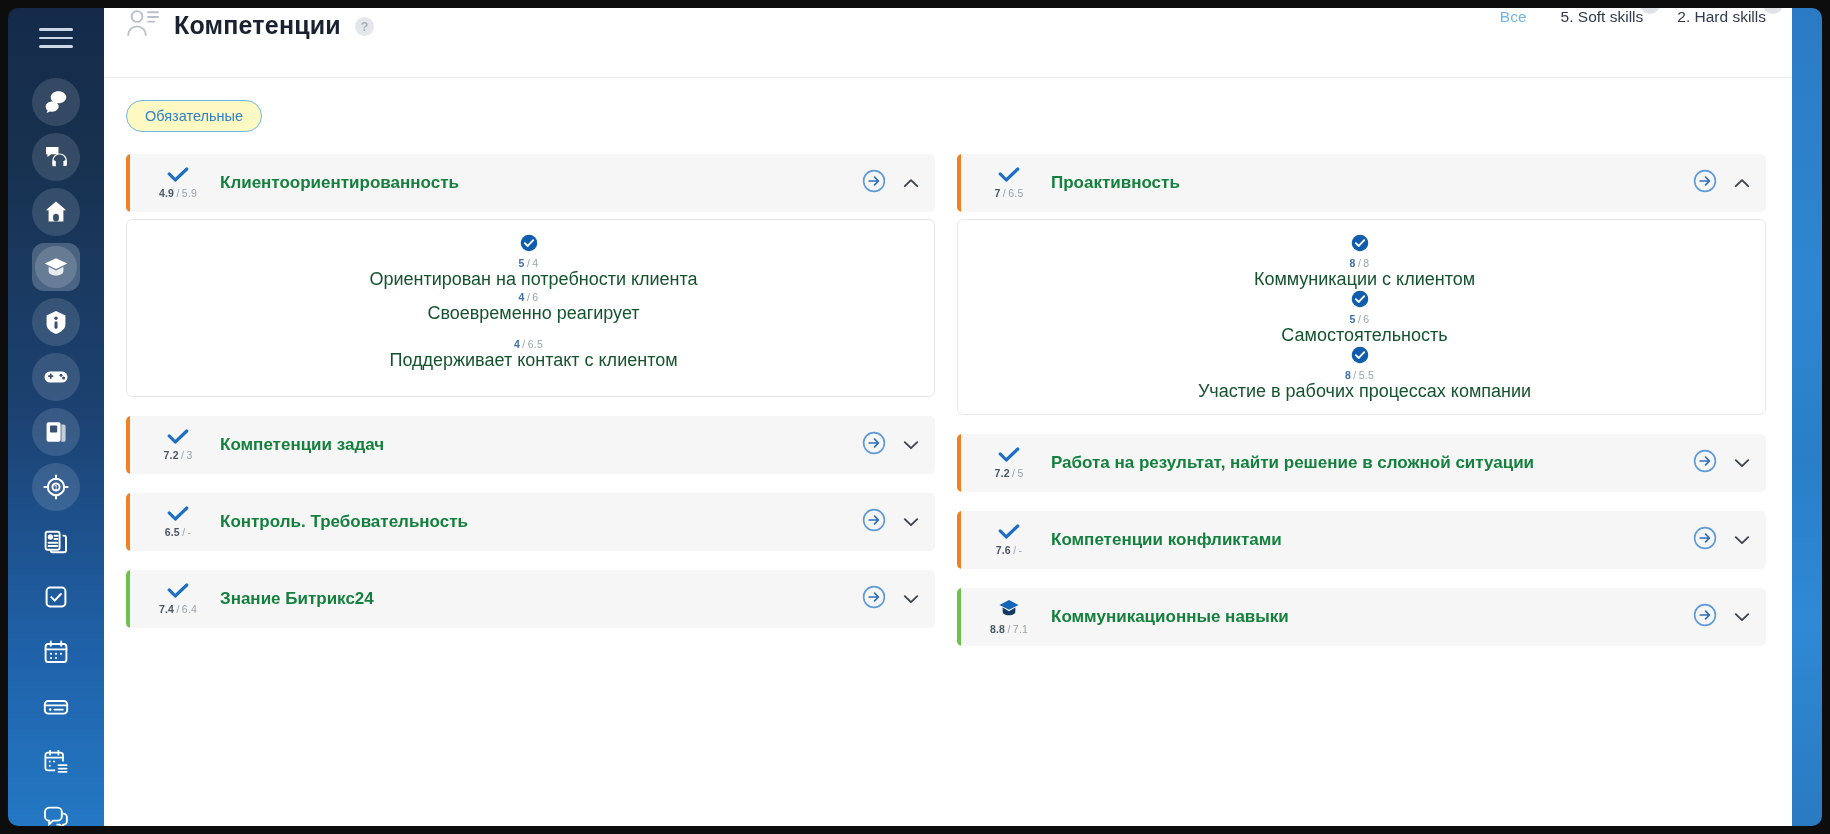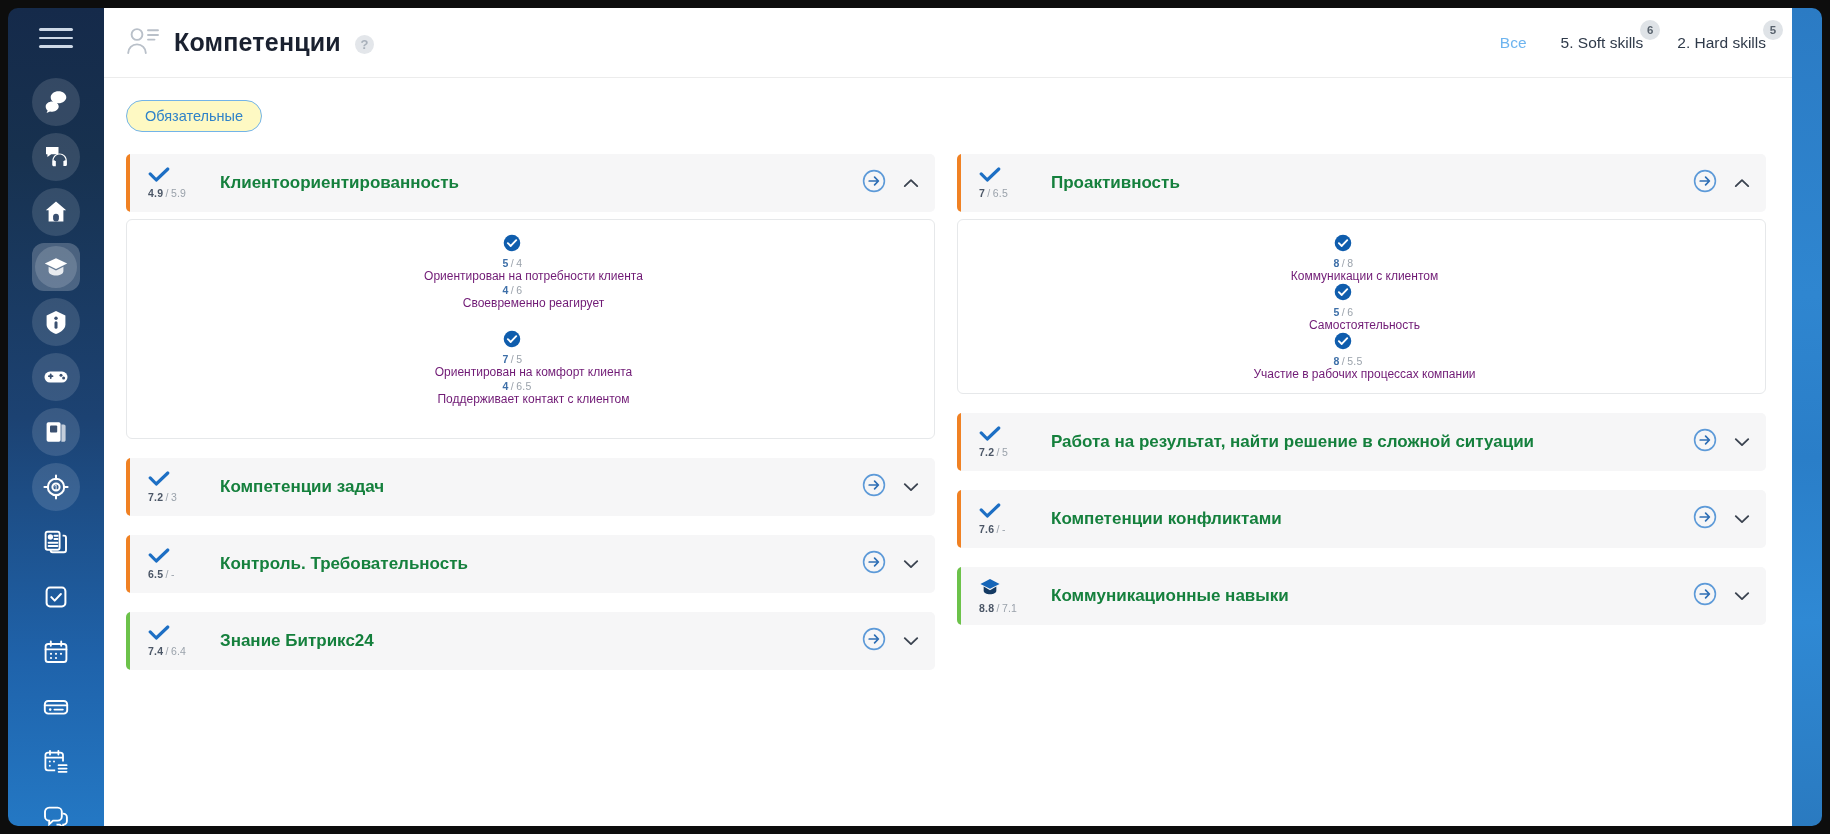--- a/index.html
+++ b/index.html
@@ -43,21 +43,21 @@
     background: #ffffff;
     overflow: hidden;
   }
   .right-strip {
     position: absolute; right: 8px; top: 8px; bottom: 8px; width: 30px;
     background: linear-gradient(180deg, #2b7bc4 0%, #2f86d0 35%, #2a7ec8 55%, #2f89d4 75%, #2a7ac0 100%);
     border-top-right-radius: 10px; border-bottom-right-radius: 10px;
   }
   
   .hdr {
-    height: 70px; display: flex; align-items: center;
+    height: 70px; display: flex; align-items: flex-start;
     padding: 0 26px 0 22px; border-bottom: 1px solid #ececec;
   }
   .hdr-title-wrap { display: flex; align-items: center; gap: 14px; }
   .hdr-title {
     font-size: 25px; font-weight: bold; color: #1a2130; letter-spacing: .2px;
   }
   .help-badge {
     width: 19px; height: 19px; border-radius: 50%;
     background: #e3e6ea; color: #a8b0ba; font-size: 13px;
     display: flex; align-items: center; justify-content: center; cursor: pointer;
@@ -91,21 +91,21 @@
     position: relative; display: flex; align-items: center;
     height: 58px; background: #f6f6f7; border-radius: 5px;
     padding-left: 22px; padding-right: 16px; cursor: pointer;
     overflow: hidden;
   }
   .accent { position: absolute; left: 0; top: 0; bottom: 0; width: 4px; }
   .accent.orange { background: #f08123; }
   .accent.green  { background: #6cc24a; }
   .score-box {
     width: 60px; flex: none; display: flex; flex-direction: column;
-    align-items: flex-start; justify-content: center; gap: 1px; margin-right: 12px;
+    align-items: center; justify-content: center; gap: 1px; margin-right: 12px;
   }
   .chk { width: 22px; height: 15px; }
   .grad-ic { width: 22px; height: 19px; }
   .dot-grey { width: 9px; height: 9px; border-radius: 50%; background: #cfd3d8; }
   .chk-circle { width: 18px; height: 18px; }
   .score {
     font-size: 10.5px; color: #9aa2ab; white-space: nowrap; letter-spacing: .2px;
   }
   .score b { color: #4b5666; font-weight: bold; }
   .comp-title {
@@ -118,21 +118,21 @@
   
   .sub-panel {
     border: 1px solid #e6e8ea; border-radius: 6px; margin-top: 7px;
     padding: 14px 0 12px 0; background: #fff;
   }
   .sub-row {
     display: flex; align-items: center; min-height: 47px; padding-left: 22px; padding-right: 16px;
     cursor: pointer;
     flex-direction: column;
   }
-  .sub-title { font-size: 12px; color: #701a75; }
+  .sub-title { font-size: 18px; color: #14532d; }
   .sub-row .score-box { width: 52px; margin-right: 10px; }
   .sub-row .score b { color: #3d6fa8; }
 </style>
 </head>
 <body>
 
 <div class="frame">
 
   <div class="sidebar">
     <div class="sb-burger">
@@ -336,30 +336,20 @@
                   <span class="score"><b>5</b> / <span>4</span></span>
                 </span>
                 <span class="sub-title">Ориентирован на потребности клиента</span>
               </div>
               <div class="sub-row">
                 <span class="score-box">
                   <span><span class="dot-grey"></span></span>
                   <span class="score"><b>4</b> / <span>6</span></span>
                 </span>
                 <span class="sub-title">Своевременно реагирует</span>
-              </div>
-              <div class="sub-row">
-                <span class="score-box">
-                  <span><svg class="chk-circle" viewBox="0 0 20 20">
-                      <circle cx="10" cy="10" r="9.2" fill="#0f5dad"></circle>
-                      <path d="M5.4 10.2 8.6 13.3 14.7 6.9" stroke="#fff" stroke-width="2.1" fill="none" stroke-linecap="round" stroke-linejoin="round"></path>
-                    </svg></span>
-                  <span class="score"><b>7</b> / <span>5</span></span>
-                </span>
-                <span class="sub-title">Ориентирован на комфорт клиента</span>
               </div>
               <div class="sub-row">
                 <span class="score-box">
                   <span><span class="dot-grey"></span></span>
                   <span class="score"><b>4</b> / <span>6.5</span></span>
                 </span>
                 <span class="sub-title">Поддерживает контакт с клиентом</span>
               </div>
             </div>
           </div>

